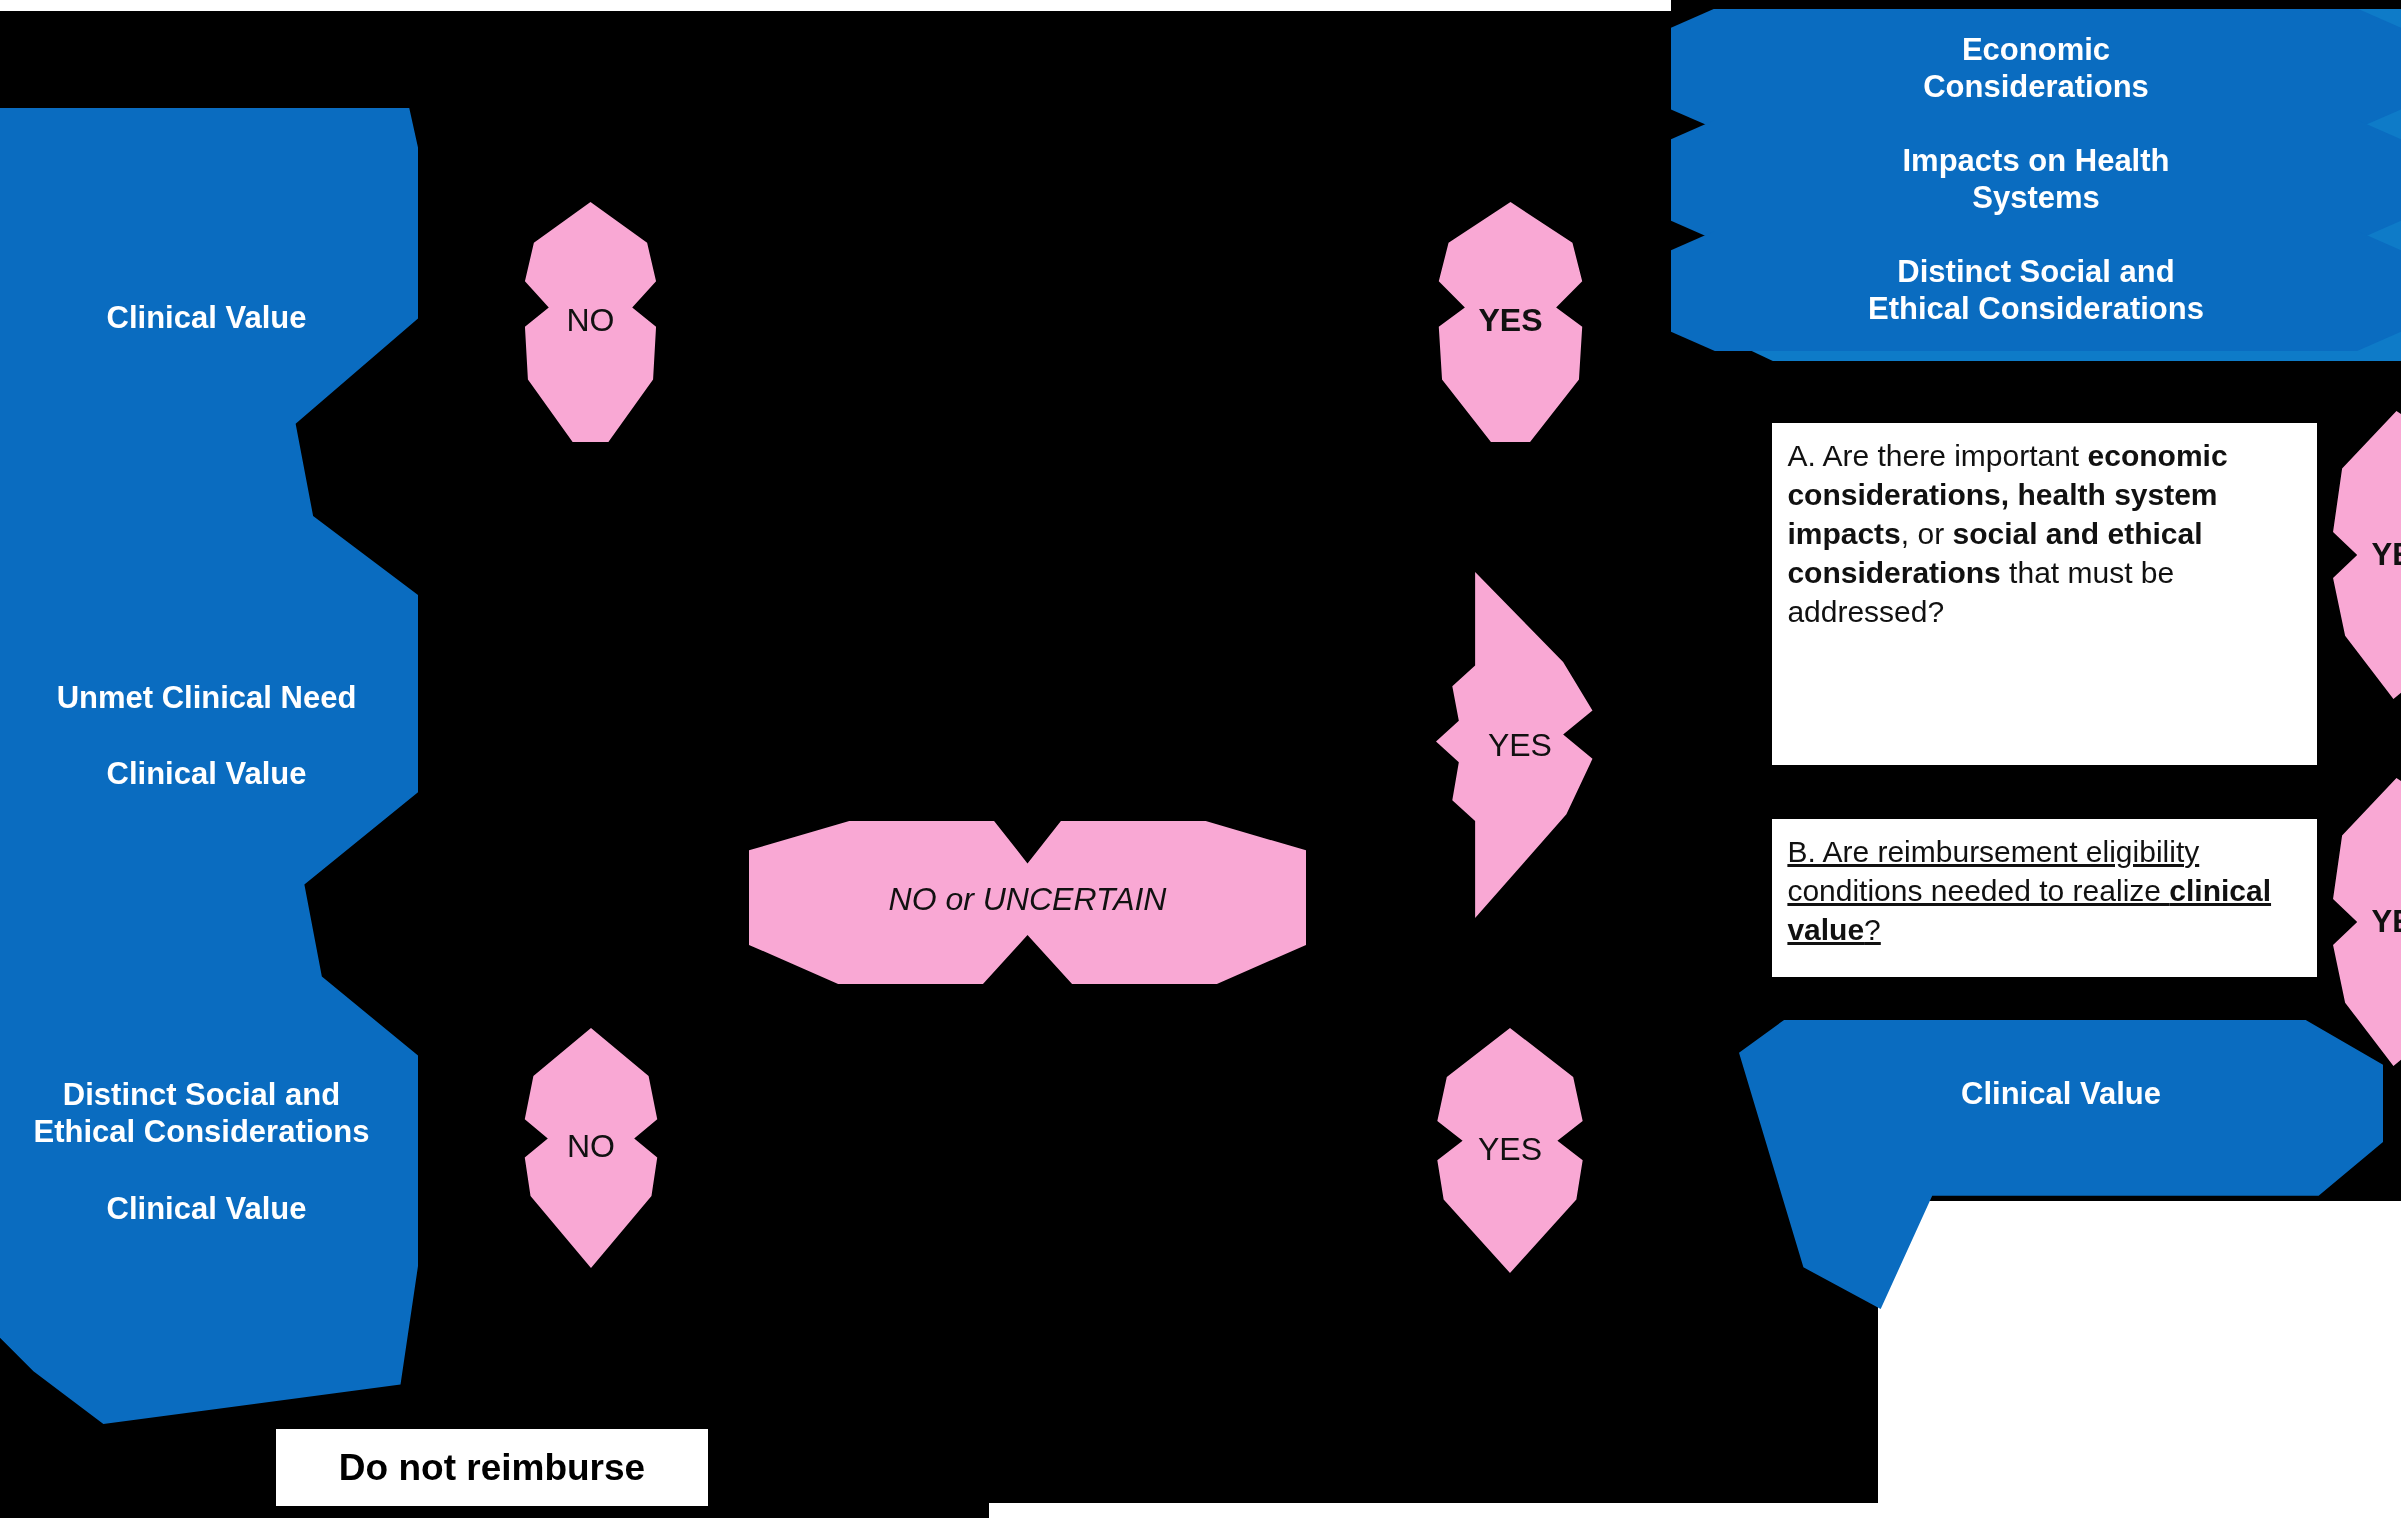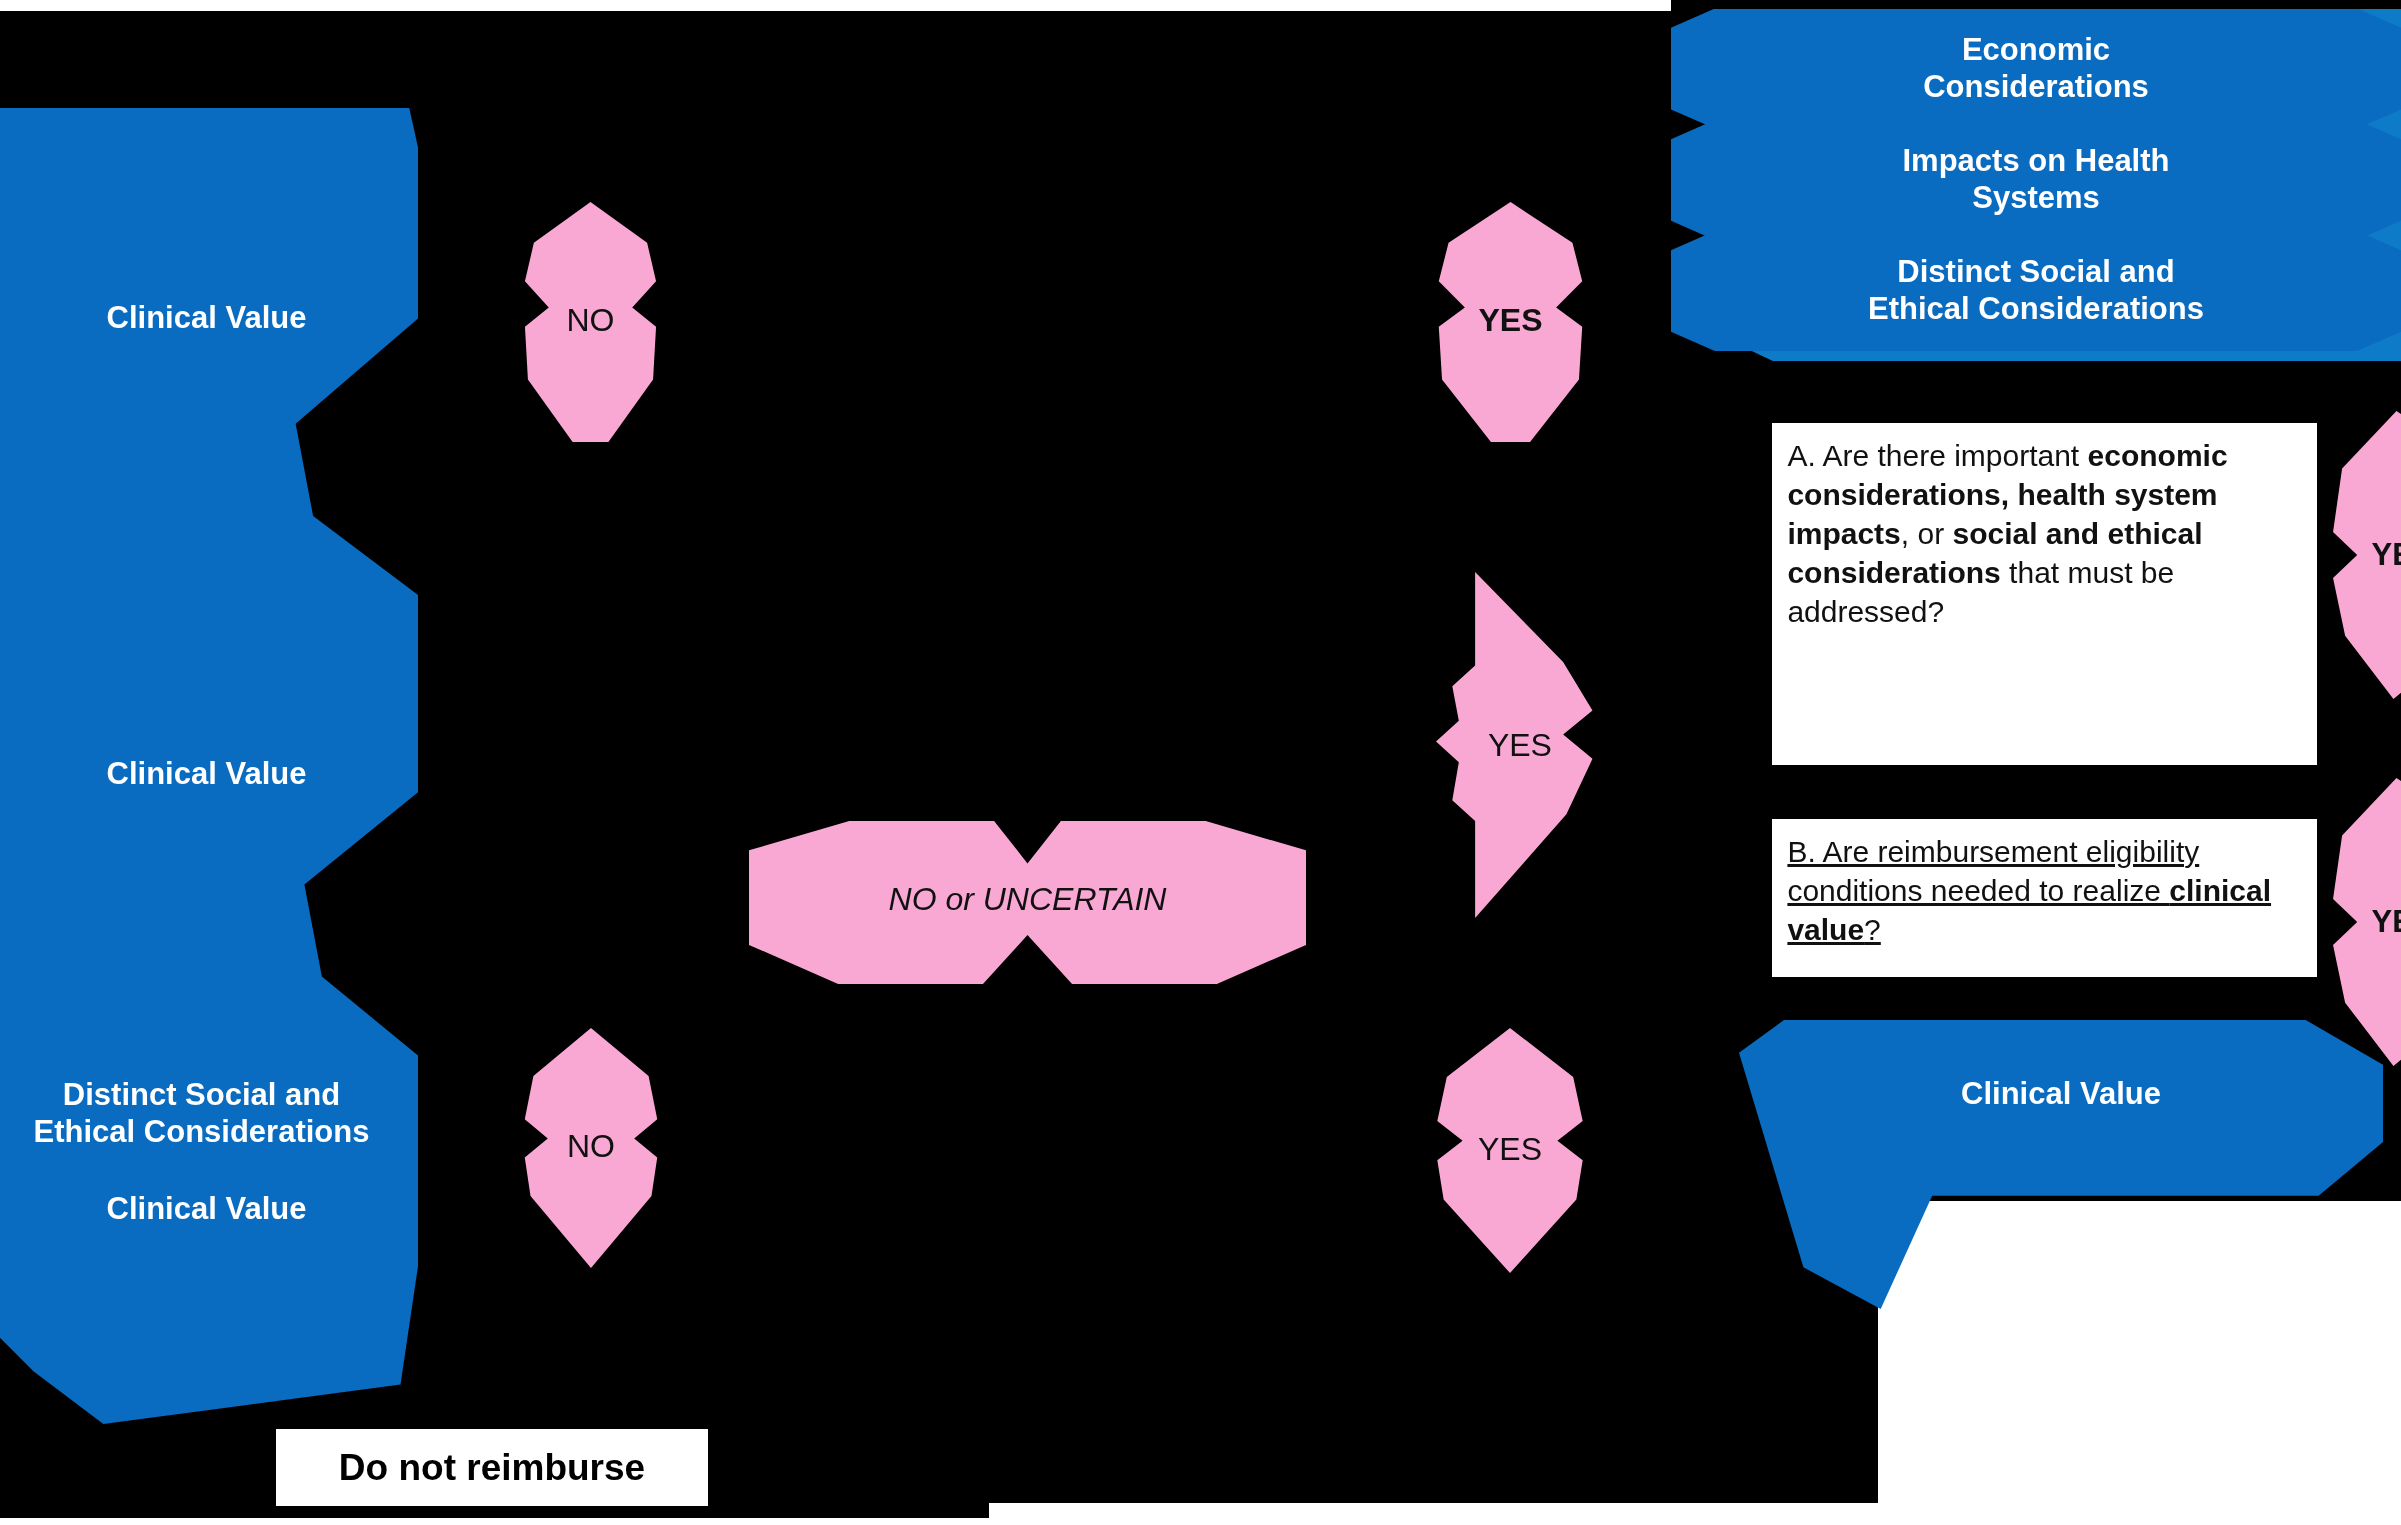--- a/index.html
+++ b/index.html
@@ -64,20 +64,21 @@
   <div class="bleed" style="left:0;top:0;width:1671px;height:10.6px;"></div>
 
   <div class="bleed" style="left:1878px;top:1201px;width:1004px;height:325px;"></div>
 
   <div class="bleed" style="left:989px;top:1503px;width:893px;height:22px;"></div>
   <div class="bleed" style="left:0;top:1518px;width:989px;height:7.7px;"></div>
 
   <div class="node blue sh-left-band" style="left:-19px;top:108px;width:437px;height:1316px;">
   </div>
   <div class="lbl" style="left:0;width:413px;top:300px;font-size:31px;">Clinical Value</div>
+  <div class="lbl" style="left:0;width:413px;top:680px;font-size:31px;">Unmet Clinical Need</div>
   <div class="lbl" style="left:0;width:413px;top:756px;font-size:31px;">Clinical Value</div>
   <div class="lbl" style="left:24px;width:355px;top:1076px;font-size:31px;line-height:1.2;">Distinct Social and Ethical Considerations</div>
   <div class="lbl" style="left:0;width:413px;top:1191px;font-size:31px;">Clinical Value</div>
 
   <div class="node white sh-arrow-down" style="left:516px;top:202px;width:149px;height:240px;">
     <span class="arrowtxt" style="font-size:32px;margin-top:-2.9px;">NO</span>
   </div>
   <div class="node white sh-arrow-down2" style="left:519px;top:1028px;width:144px;height:240px;">
     <span class="arrowtxt" style="font-size:32px;margin-top:-2.9px;">NO</span>
   </div>

